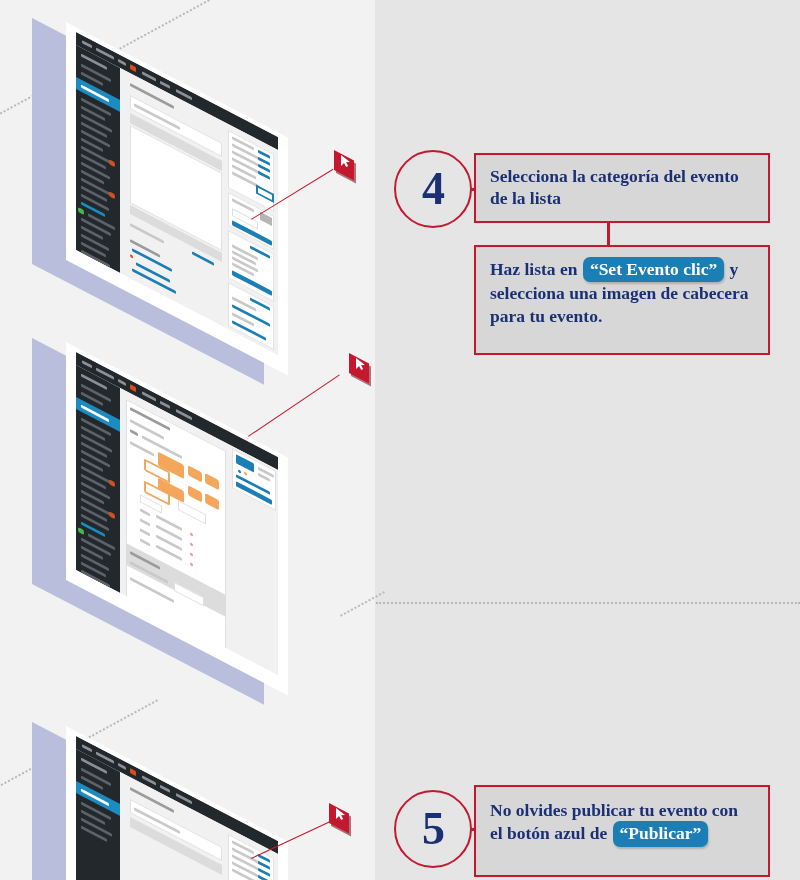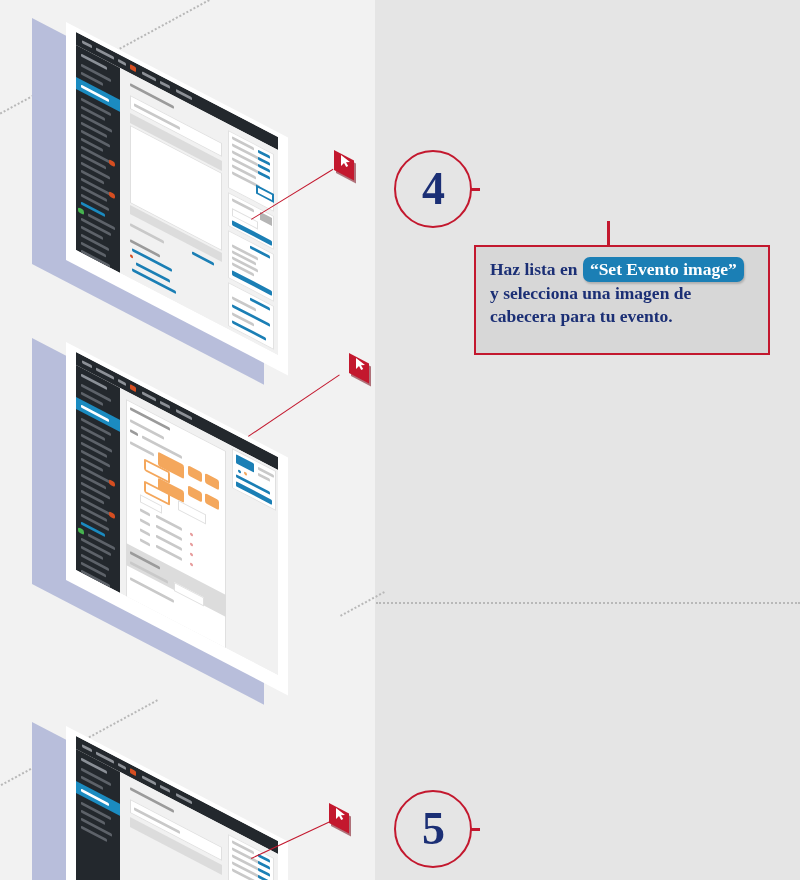--- a/index.html
+++ b/index.html
@@ -397,28 +397,36 @@
     <svg width="14" height="14" viewBox="0 0 14 14" aria-hidden="true">
       <path d="M3 1 L3 12 L6 9 L8.2 13 L10.2 12 L8 8.2 L12 8 Z" fill="#ffffff"></path>
     </svg>
   </div>
 
   <div class="step-circle" style="left:394px;top:150px;">
     <span>4</span>
   </div>
   <div class="step-stub" style="left:470px;top:188px;width:10px;"></div>
 
+  <div class="callout" style="left:474px;top:153px;width:296px;height:70px;display:flex;align-items:center;">
+    <p>Selecciona la categoría del evento de la lista</p>
+  </div>
 
   <div class="connector-v" style="left:607px;top:221px;height:26px;"></div>
 
   <div class="callout" style="left:474px;top:245px;width:296px;height:110px;">
     <p>
-      <span>Haz lista en </span><span class="pill">“Set Evento image”</span><span> y selecciona una imagen de cabecera para tu evento.</span>
+      <span>Haz lista en </span><span class="pill">“Set Evento clic”</span><span> y selecciona una imagen de cabecera para tu evento.</span>
     </p>
   </div>
 
   <div class="step-circle" style="left:394px;top:790px;">
     <span>5</span>
   </div>
   <div class="step-stub" style="left:470px;top:828px;width:10px;"></div>
 
+  <div class="callout" style="left:474px;top:785px;width:296px;height:92px;padding-top:12px;">
+    <p>
+      <span>No olvides publicar tu evento con el botón azul de </span><span class="pill">“Publicar”</span>
+    </p>
+  </div>
 
 </div>
 
 </body></html>

